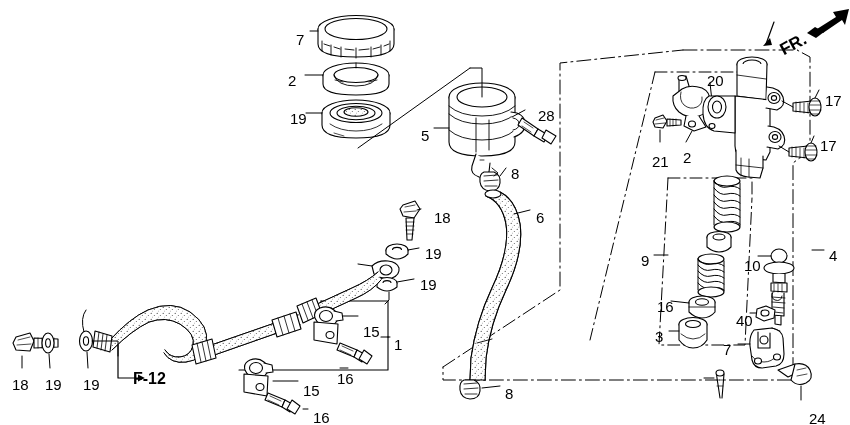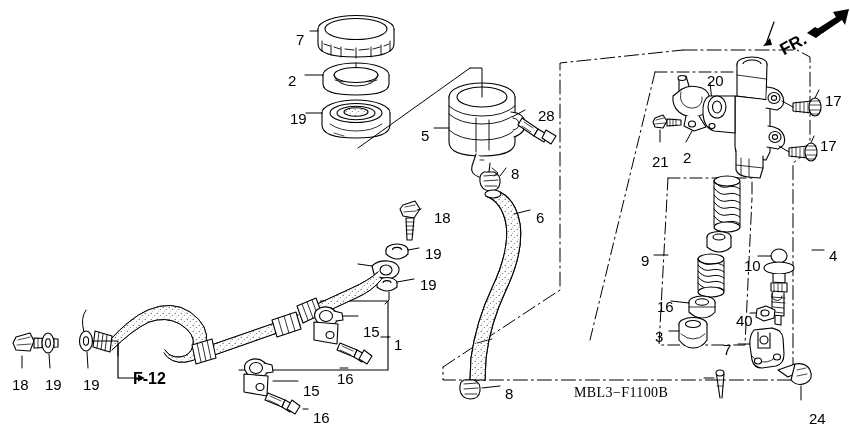--- a/index.html
+++ b/index.html
@@ -486,17 +486,16 @@
       <div class="lbl" style="left: 707px; top: 73px;">20</div>
       <div class="lbl" style="left: 652px; top: 154px; text-align: right;">21</div>
       <div class="lbl" style="left: 736px; top: 313px;">40</div>
       <div class="lbl" style="left: 688px; top: 408px; margin-top: 35px;">23</div>
       <div class="lbl" style="left: 797px; top: 411px; margin-left: 12px;">24</div>
       <div class="lbl" style="left: 538px; top: 108px;">28</div>
     </div>
 
   <div class="fcode" id="fcode" style="left:133px;top:370px;">F-12</div>
 
-  <div class="pnum" id="pnum" style="left:574px;top:385px;">MBL3−F1100B</div>
 
   <div class="frtxt" id="frtxt" style="left:786px;top:40px;">FR.</div>
 
 </div>
 
 </body></html>

